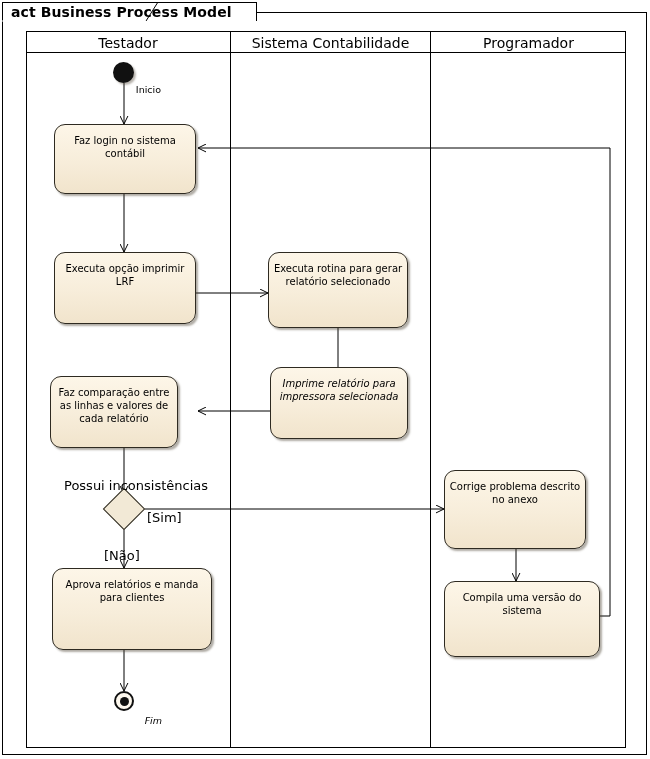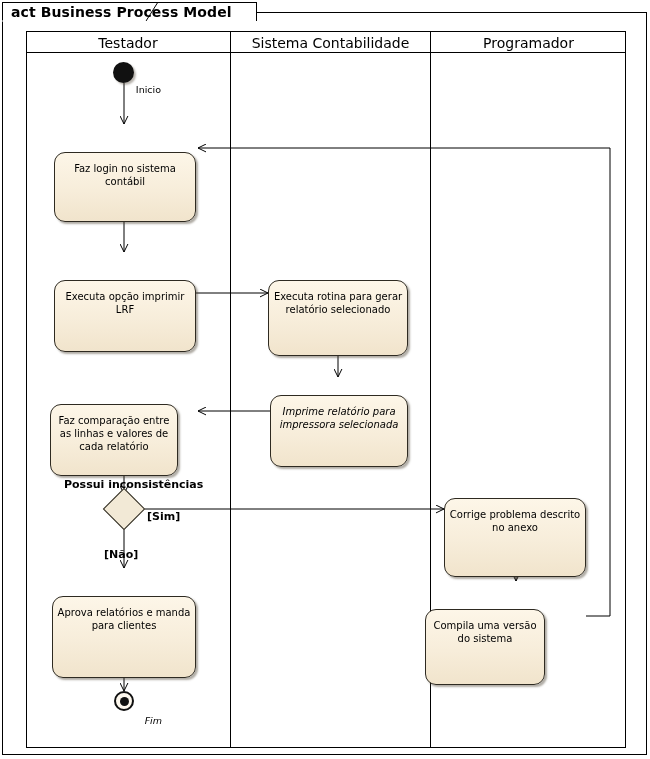--- a/index.html
+++ b/index.html
@@ -107,21 +107,20 @@
     position: absolute;
     box-sizing: border-box;
     border: 1px solid #2e2a21;
     border-radius: 11px;
     background: linear-gradient(to bottom, #fdf6e8 0%, #f7edda 55%, #f1e4cc 100%);
     box-shadow: 2px 2px 2px rgba(80, 70, 55, 0.45);
     display: flex;
     align-items: flex-start;
     justify-content: center;
     z-index: 3;
-    margin-top: 28px;
   }
   .activity-label {
     display: block;
     width: 100%;
     text-align: center;
     font-size: 10px;
     line-height: 13px;
     color: #000000;
     padding-top: 9px;
     padding-left: 3px;
@@ -166,25 +165,24 @@
     height: 30px;
     background: #f2e9d6;
     border: 1px solid #2e2a21;
     box-sizing: border-box;
     transform: rotate(45deg);
     z-index: 3;
   }
   
   .edge-label {
     position: absolute;
-    font-size: 11px;
+    font-size: 13px;
     color: #000000;
     white-space: nowrap;
     z-index: 4;
-    font-weight: bold;
   }
   .node-caption {
     position: absolute;
     font-size: 9.5px;
     color: #000000;
     white-space: nowrap;
     text-align: center;
     z-index: 4;
   }
 </style>
@@ -258,29 +256,29 @@
   </div>
 
   <div class="activity" style="left:270px; top:367px; width:138px; height:72px;font-style:italic;">
     <span class="activity-label">Imprime relatório para impressora selecionada</span>
   </div>
 
   <div class="activity" style="left:50px; top:376px; width:128px; height:72px;">
     <span class="activity-label">Faz comparação entre as linhas e valores de cada relatório</span>
   </div>
 
-  <div class="activity" style="left:52px; top:568px; width:144px; height:82px;">
+  <div class="activity" style="left:52px; top:568px; width:160px; height:82px;">
     <span class="activity-label">Aprova relatórios e manda para clientes</span>
   </div>
 
   <div class="activity" style="left:444px; top:470px; width:142px; height:79px;">
     <span class="activity-label">Corrige problema descrito no anexo</span>
   </div>
 
-  <div class="activity" style="left:425px; top:581px; width:120px; height:76px;">
+  <div class="activity" style="left:444px; top:581px; width:156px; height:76px;">
     <span class="activity-label">Compila uma versão do sistema</span>
   </div>
 
   <div class="decision-node" style="left:109px; top:494px;"></div>
   <div class="edge-label" style="left:64px; top:478px;">Possui inconsistências</div>
   <div class="edge-label" style="left:147px; top:510px;">[Sim]</div>
   <div class="edge-label" style="left:104px; top:548px;">[Não]</div>
 
   <div class="end-node" style="left:114px; top:691px;"></div>
   <div class="node-caption" style="left:87px; top:715px; width:75px; text-align:right;font-style:italic;">Fim</div>

